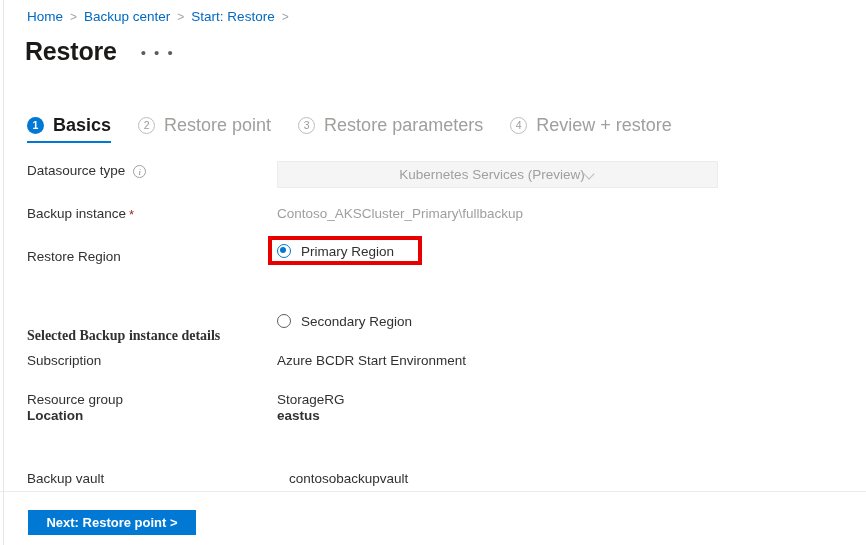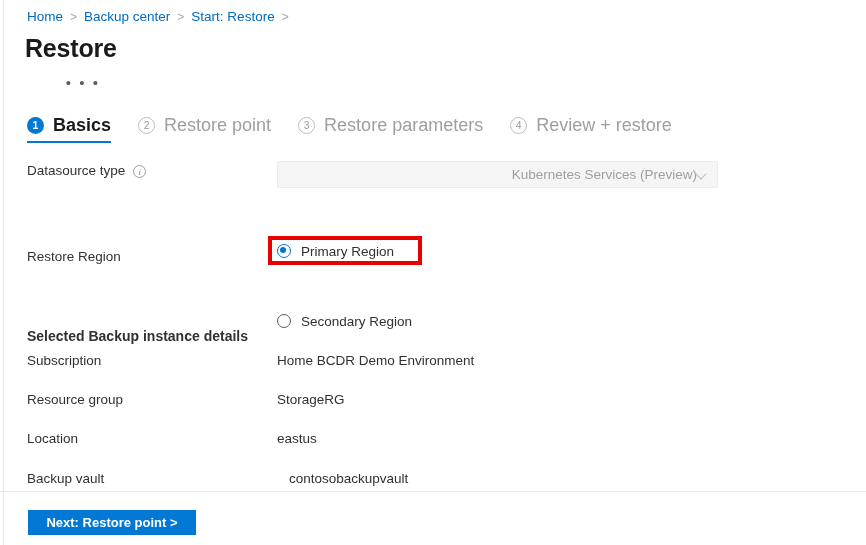--- a/index.html
+++ b/index.html
@@ -53,21 +53,20 @@
     font-size: 12px;
   }
 
   
   .title-row {
     position: absolute;
     left: 25px;
     top: 33px;
     display: flex;
     align-items: center;
-    flex-direction: column;
   }
   .page-title {
     font-size: 25px;
     font-weight: 600;
     color: #1b1a19;
     letter-spacing: -0.2px;
     line-height: 30px;
   }
   .ellipsis-menu {
     margin-left: 24px;
@@ -180,21 +179,21 @@
 
   
   .dropdown {
     width: 441px;
     height: 27px;
     background: #f5f5f5;
     border: 1px solid #ececec;
     border-radius: 1px;
     display: flex;
     align-items: center;
-    justify-content: flex-end;
+    justify-content: center;
     padding: 0 9px 0 9px;
     box-sizing: border-box;
     cursor: default;
   }
   .dropdown-text {
     font-size: 13.5px;
     color: #a19f9d;
     line-height: 18px;
   }
   .chev {
@@ -279,20 +278,21 @@
   }
 
   
   .section-heading {
     position: absolute;
     left: 27px;
     top: 328px;
     font-size: 14px;
     font-weight: 700;
     color: #323130;
+    font-family: Liberation Serif, serif;
   }
   .detail-row {
     position: absolute;
     left: 27px;
     width: 800px;
     display: flex;
     align-items: flex-end;
   }
   .detail-label {
     width: 250px;
@@ -383,20 +383,27 @@
     <div class="field-label">
       <span>Datasource type</span>
       <span class="info-icon">i</span>
     </div>
     <div class="dropdown">
       <span class="dropdown-text">Kubernetes Services (Preview)</span>
       <span class="chev"></span>
     </div>
   </div>
 
+  <div class="form-row" style="top:204px;">
+    <div class="field-label">
+      <span>Backup instance</span>
+      <span class="req-star">*</span>
+    </div>
+    <div class="readonly-value">Contoso_AKSCluster_Primary\fullbackup</div>
+  </div>
 
   <div class="form-row" style="top:240px;">
     <div class="field-label" style="line-height:22px;padding-top:6px;">Restore Region</div>
     <div class="radio-group">
       <div class="radio-row">
         <span class="radio checked"></span>
         <span class="radio-label">Primary Region</span>
       </div>
       <div class="radio-row" style="margin-top:9px;">
         <span class="radio unchecked"></span>
@@ -404,27 +411,27 @@
       </div>
     </div>
   </div>
 
   <div class="annotation-box"></div>
 
   <div class="section-heading">Selected Backup instance details</div>
 
   <div class="detail-row" style="top:351px;">
     <div class="detail-label">Subscription</div>
-    <div class="detail-value">Home BCDR Demo Environment</div>
+    <div class="detail-value">Azure BCDR Start Environment</div>
   </div>
   <div class="detail-row" style="top:390px;">
     <div class="detail-label">Resource group</div>
     <div class="detail-value">StorageRG</div>
   </div>
-  <div class="detail-row" style="top:429px;">
+  <div class="detail-row" style="top:406px;font-weight:bold;">
     <div class="detail-label">Location</div>
     <div class="detail-value">eastus</div>
   </div>
   <div class="detail-row" style="top:469px;gap:12px;">
     <div class="detail-label">Backup vault</div>
     <div class="detail-value">contosobackupvault</div>
   </div>
 
   <div class="divider"></div>
 

